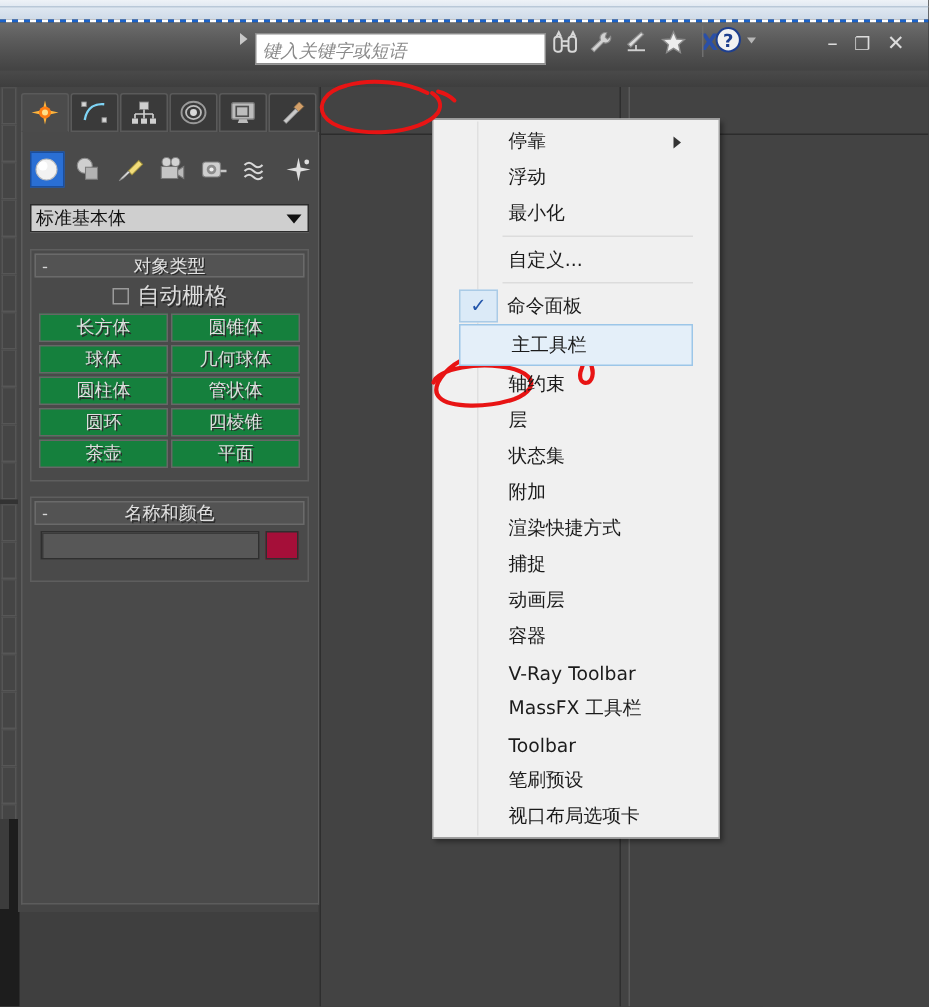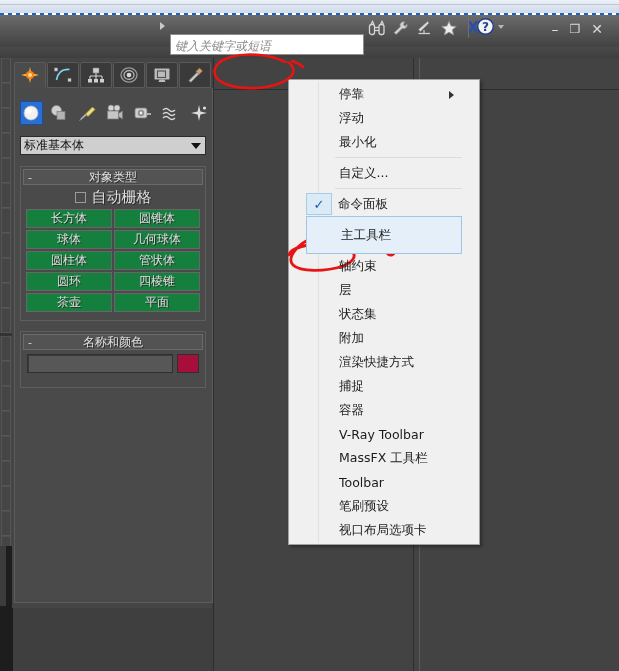--- a/index.html
+++ b/index.html
@@ -17,21 +17,21 @@
   .topstrip .tline{position:absolute;left:0;top:4px;width:619px;height:1px;background:#b9c8d8;}
   .dashline{position:absolute;left:0;top:13px;width:619px;height:2px;
     background:repeating-linear-gradient(to right,#1c63c9 0 4px,#ffffff 4px 8px);}
   .titlebar{position:absolute;left:0;top:15px;width:619px;height:32px;
     background:linear-gradient(to bottom,#6c6c6c 0%,#5c5c5c 35%,#4e4e4e 70%,#434343 100%);}
   .titlebar2{position:absolute;left:0;top:47px;width:619px;height:11px;
     background:linear-gradient(to bottom,#4a4a4a 0%,#3e3e3e 100%);}
 
   .searcharrow{position:absolute;left:160px;top:22px;width:0;height:0;
     border-left:5px solid #c8c8c8;border-top:4px solid transparent;border-bottom:4px solid transparent;}
-  .searchbox{position:absolute;left:170px;top:34px;width:194px;height:21px;
+  .searchbox{position:absolute;left:170px;top:22px;width:194px;height:21px;
     background:#ffffff;border:1px solid #8d8d8d;box-sizing:border-box;}
   .searchbox input{
     width:100%;height:100%;box-sizing:border-box;border:0;outline:0;background:transparent;
     font-family:"DejaVu Sans","Liberation Sans",sans-serif;font-size:12px;color:#7a7a7a;
     padding:0 4px;font-style:italic;}
   .searchbox input::placeholder{color:#8a8a8a;font-style:italic;}
 
   .tbicons{position:absolute;left:366px;top:17px;height:22px;display:flex;align-items:center;gap:2px;}
   .tbicon{width:22px;height:22px;display:flex;align-items:center;justify-content:center;}
   .tbicon svg{display:block;}
@@ -105,21 +105,21 @@
     background:#f0f0f0;border:1px solid #a0a0a0;box-sizing:border-box;
     box-shadow:2px 2px 3px rgba(0,0,0,0.35);padding:2px 16px;}
   .ctxmenu .gutter{position:absolute;left:1px;top:1px;width:28px;bottom:1px;background:#f0f0f0;}
   .ctxmenu .gline{position:absolute;left:29px;top:1px;width:1px;bottom:1px;background:#e0e0e0;}
   .mi{position:relative;height:24px;display:flex;align-items:center;z-index:2;}
   .mi .mcheck{width:28px;height:24px;display:flex;align-items:center;justify-content:center;}
   .mi .mlabel{font-size:12.5px;color:#1b1b1b;padding-left:6px;}
   .mi .subarrow{position:absolute;right:9px;top:9px;width:0;height:0;
     border-top:4px solid transparent;border-bottom:4px solid transparent;border-left:5px solid #333;}
   .mi.highlight{background:#e4eff9;border:1px solid #9cc6e8;box-sizing:border-box;
-    margin:0 1px;height:38px;}
+    margin:0 1px;height:28px;}
   .mi.checked .mcheck{background:#dbeaf7;border:1px solid #aacbe6;box-sizing:border-box;
     height:22px;margin:1px 0 1px 1px;width:26px;color:#2255aa;font-size:13px;font-weight:bold;}
   .msep{height:1px;background:#dcdcdc;margin:3px 1px 3px 30px;position:relative;z-index:2;}
 
   
   .annot{position:absolute;left:0;top:0;width:619px;height:671px;pointer-events:none;}
 </style>
 </head>
 <body>
 
@@ -420,20 +420,24 @@
         <div class="mi">
           <span class="mcheck"></span>
           <span class="mlabel">渲染快捷方式</span>
         </div>
         <div class="mi">
           <span class="mcheck"></span>
           <span class="mlabel">捕捉</span>
         </div>
         <div class="mi">
           <span class="mcheck"></span>
+          <span class="mlabel">动画层</span>
+        </div>
+        <div class="mi">
+          <span class="mcheck"></span>
           <span class="mlabel">容器</span>
         </div>
         <div class="mi">
           <span class="mcheck"></span>
           <span class="mlabel">V-Ray Toolbar</span>
         </div>
         <div class="mi">
           <span class="mcheck"></span>
           <span class="mlabel">MassFX 工具栏</span>
         </div>

